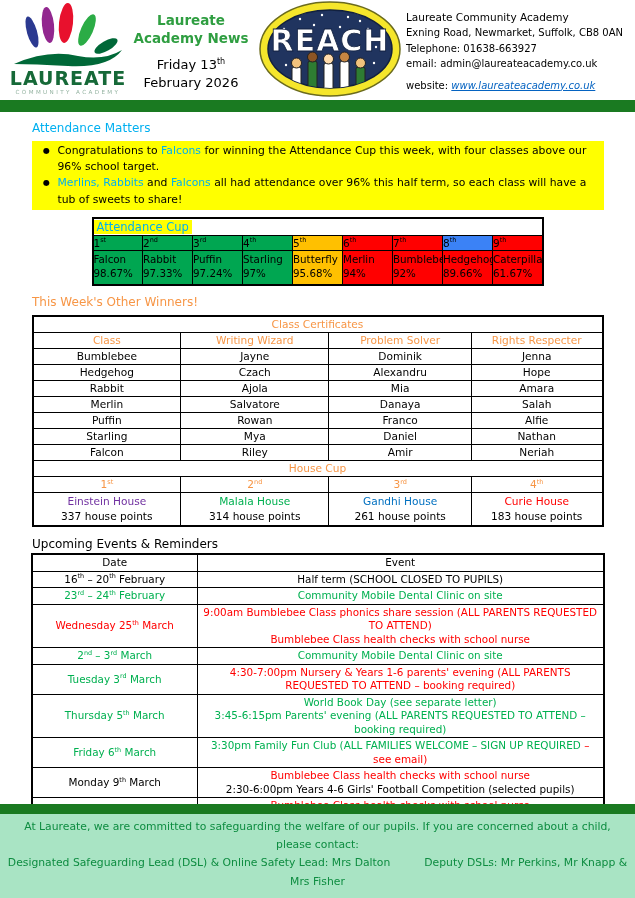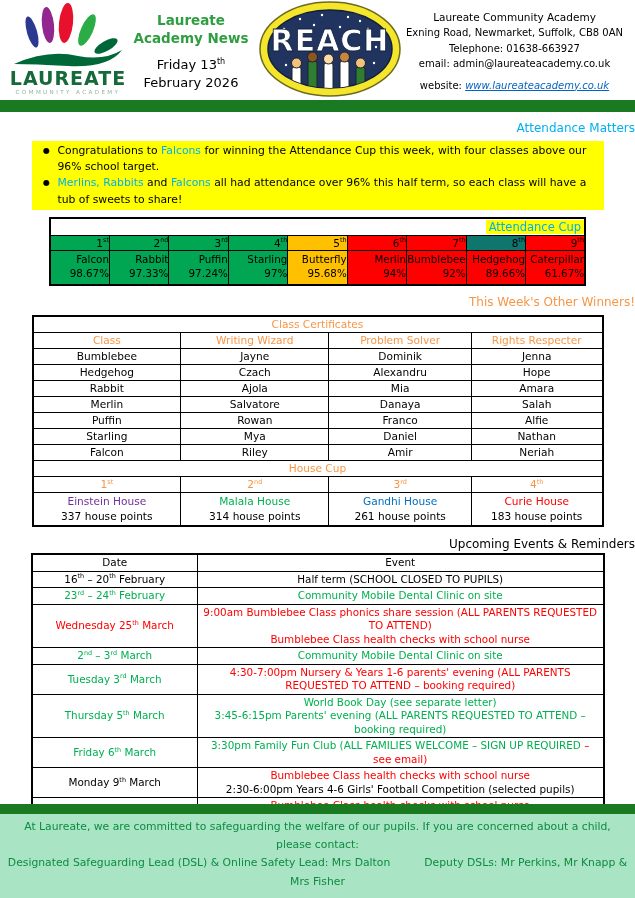--- a/index.html
+++ b/index.html
@@ -7,45 +7,45 @@
   .page{position:relative;width:635px;height:898px;overflow:hidden;background:#fff;}
   sup{font-size:62%;vertical-align:super;line-height:0;margin-top:20px;}
 
   
   .header{display:flex;align-items:center;box-sizing:border-box;height:100px;padding:4px 10px 2px 10px;}
   .logo-box{width:118px;flex:none;}
   .title-box{width:126px;flex:none;text-align:center;}
   .title-line{color:#2f9e41;font-size:13.5px;font-weight:bold;line-height:1.35;}
   .date-line{color:#000;font-size:13px;line-height:1.35;margin-top:9px;}
   .reach-box{width:152px;flex:none;text-align:center;}
-  .contact-box{flex:1;text-align:center;font-size:10px;line-height:1.55;padding-right:2px;}
+  .contact-box{flex:1;text-align:left;font-size:10px;line-height:1.55;padding-right:2px;}
   .contact-name{font-size:10.5px;}
   .contact-web{margin-top:6px;display:block;}
   a.weblink{color:#0563c1;text-decoration:underline;cursor:pointer;font-style:italic;}
 
   .greenbar{height:12px;background:#1a7a21;}
 
   
-  .sec-head{text-align:right;font-size:12px;margin:9px 0 6px 0;}
+  .sec-head{text-align:left;font-size:12px;margin:9px 0 6px 0;padding-left:32px;}
   .att-head{color:#00b0f0;}
   .winners-head{color:#f79646;}
   .events-head{color:#000;margin-bottom:2px;margin-top:10px;}
   .events-sub{text-align:center;font-style:italic;font-size:10.5px;margin:0 0 6px 0;}
 
   
   .bullets{width:572px;margin:0 auto;background:#ffff00;padding:2px 4px;box-sizing:border-box;font-size:10.8px;line-height:1.5;}
   .bullet-line{display:flex;}
   .bullet-dot{flex:none;width:22px;text-align:center;font-size:8px;line-height:16px;}
 
   
   table{border-collapse:collapse;table-layout:fixed;}
   td{border:1px solid #000;padding:1px 2px;overflow:hidden;}
 
   
-  .att-table{width:537px;margin:7px auto 0 auto;font-size:10.3px;text-align:right;border:2px solid #000;padding-left:16px;}
+  .att-table{width:452px;margin:7px auto 0 auto;font-size:10.3px;text-align:left;border:2px solid #000;padding-left:16px;}
   .att-table .cap{font-size:11.5px;padding:1px 0;}
   .cap-hl{background:#ffff00;color:#00b0f0;padding:0 3px;}
   .att-pos td{padding:1px 0;font-size:10.5px;}
   .att-cls td{padding:2px 0 3px 0;line-height:1.35;}
 
   
   .cert-table{width:572px;margin:2px auto 0 auto;font-size:10.6px;text-align:center;border:2px solid #000;}
   .cert-table td{padding:1.5px 2px;}
   .orange{color:#f79646;}
   .cert-table col.c1{width:26%;}.cert-table col.c2{width:26%;}
@@ -164,21 +164,21 @@
           <td class="cap" colspan="9"><span class="cap-hl">Attendance Cup</span></td>
         </tr>
         <tr class="att-pos">
           <td style="background:#00a651">1<sup>st</sup></td>
           <td style="background:#00a651">2<sup>nd</sup></td>
           <td style="background:#00a651">3<sup>rd</sup></td>
           <td style="background:#00a651">4<sup>th</sup></td>
           <td style="background:#ffc000">5<sup>th</sup></td>
           <td style="background:#ff0000">6<sup>th</sup></td>
           <td style="background:#ff0000">7<sup>th</sup></td>
-          <td style="background:#0f766e">8<sup>th</sup></td>
+          <td style="background:#3b82f6">8<sup>th</sup></td>
           <td style="background:#ff0000">9<sup>th</sup></td>
         </tr>
         <tr class="att-cls">
           <td style="background:#00a651">Falcon<br>98.67%</td>
           <td style="background:#00a651">Rabbit<br>97.33%</td>
           <td style="background:#00a651">Puffin<br>97.24%</td>
           <td style="background:#00a651">Starling<br>97%</td>
           <td style="background:#ffc000">Butterfly<br>95.68%</td>
           <td style="background:#ff0000">Merlin<br>94%</td>
           <td style="background:#ff0000">Bumblebee<br>92%</td>

